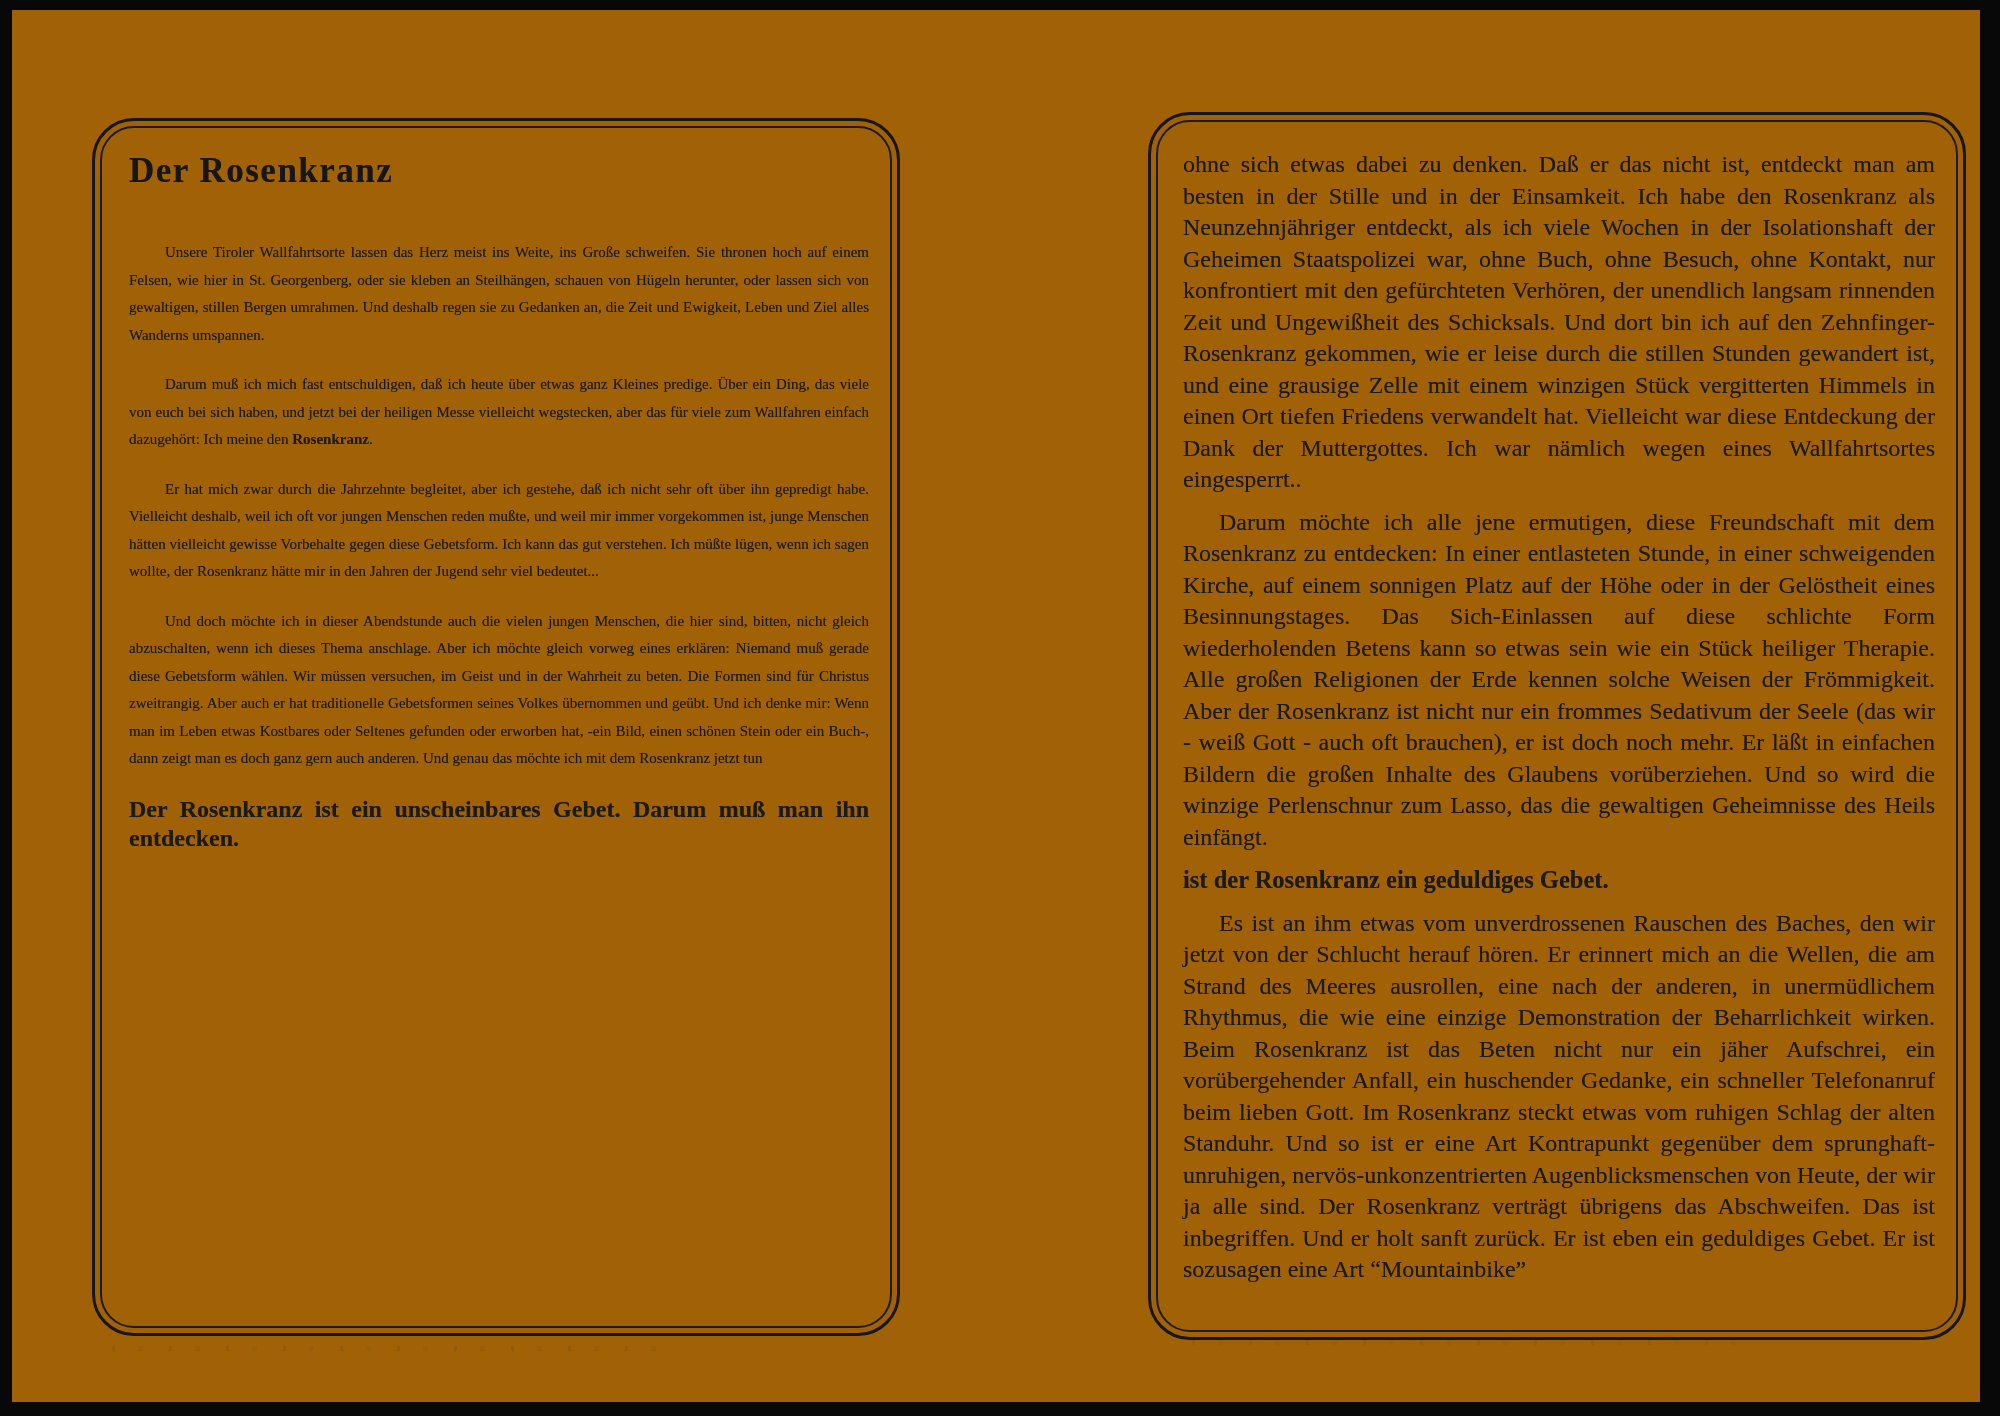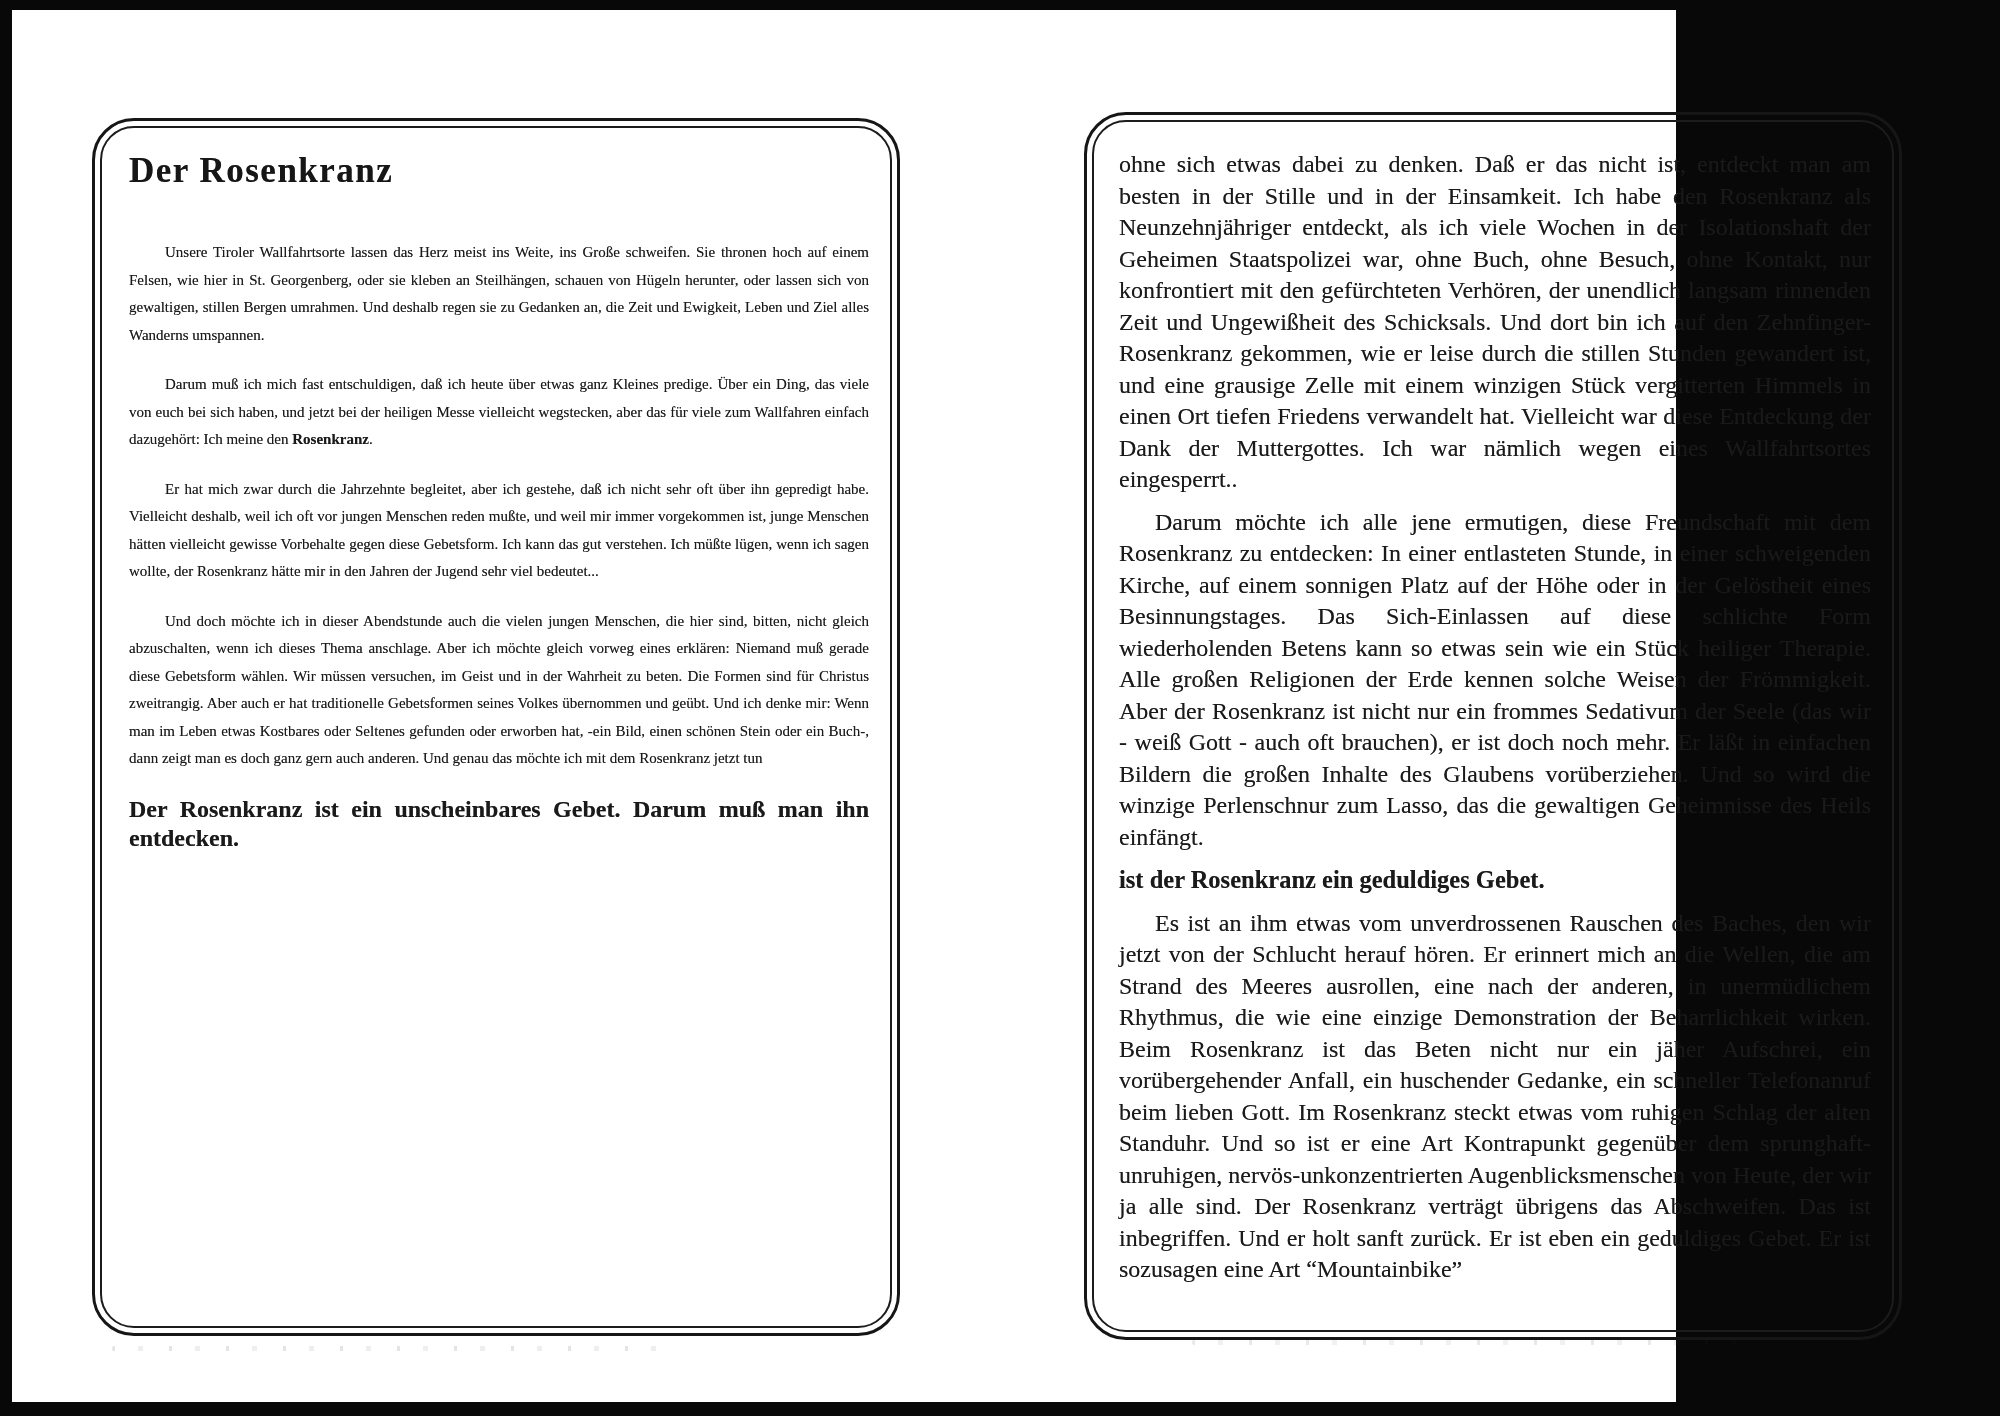--- a/index.html
+++ b/index.html
@@ -9,42 +9,42 @@
     position: relative;
     background: #080808;
     font-family: "Liberation Serif", serif;
     overflow: hidden;
   }
   
   .scan-sheet {
     position: absolute;
     left: 12px;
     top: 10px;
-    width: 1664px;
+    width: 1968px;
     height: 1392px;
-    background: #ffffff;
+    background: #a16207;
   }
   
   .page {
     position: absolute;
     box-sizing: border-box;
     border: 3px solid #161616;
     border-radius: 42px;
     background: transparent;
   }
   .page::before {
     content: "";
     position: absolute;
     inset: 5px;
     border: 2px solid #1c1c1c;
     border-radius: 34px;
     pointer-events: none;
   }
   .page-left  { left: 80px;   top: 108px; width: 808px; height: 1218px; }
-  .page-right { left: 1072px; top: 102px; width: 818px; height: 1228px; }
+  .page-right { left: 1136px; top: 102px; width: 818px; height: 1228px; }
 
   .content {
     position: absolute;
     color: #1a1a1a;
     text-shadow: 0 0 0.6px rgba(20,20,20,0.55);
   }
   .page-left  .content { left: 34px; right: 28px; top: 26px; bottom: 10px; }
   .page-right .content { left: 32px; right: 28px; top: 34px; bottom: 10px; }
 
   h1.doc-title {

